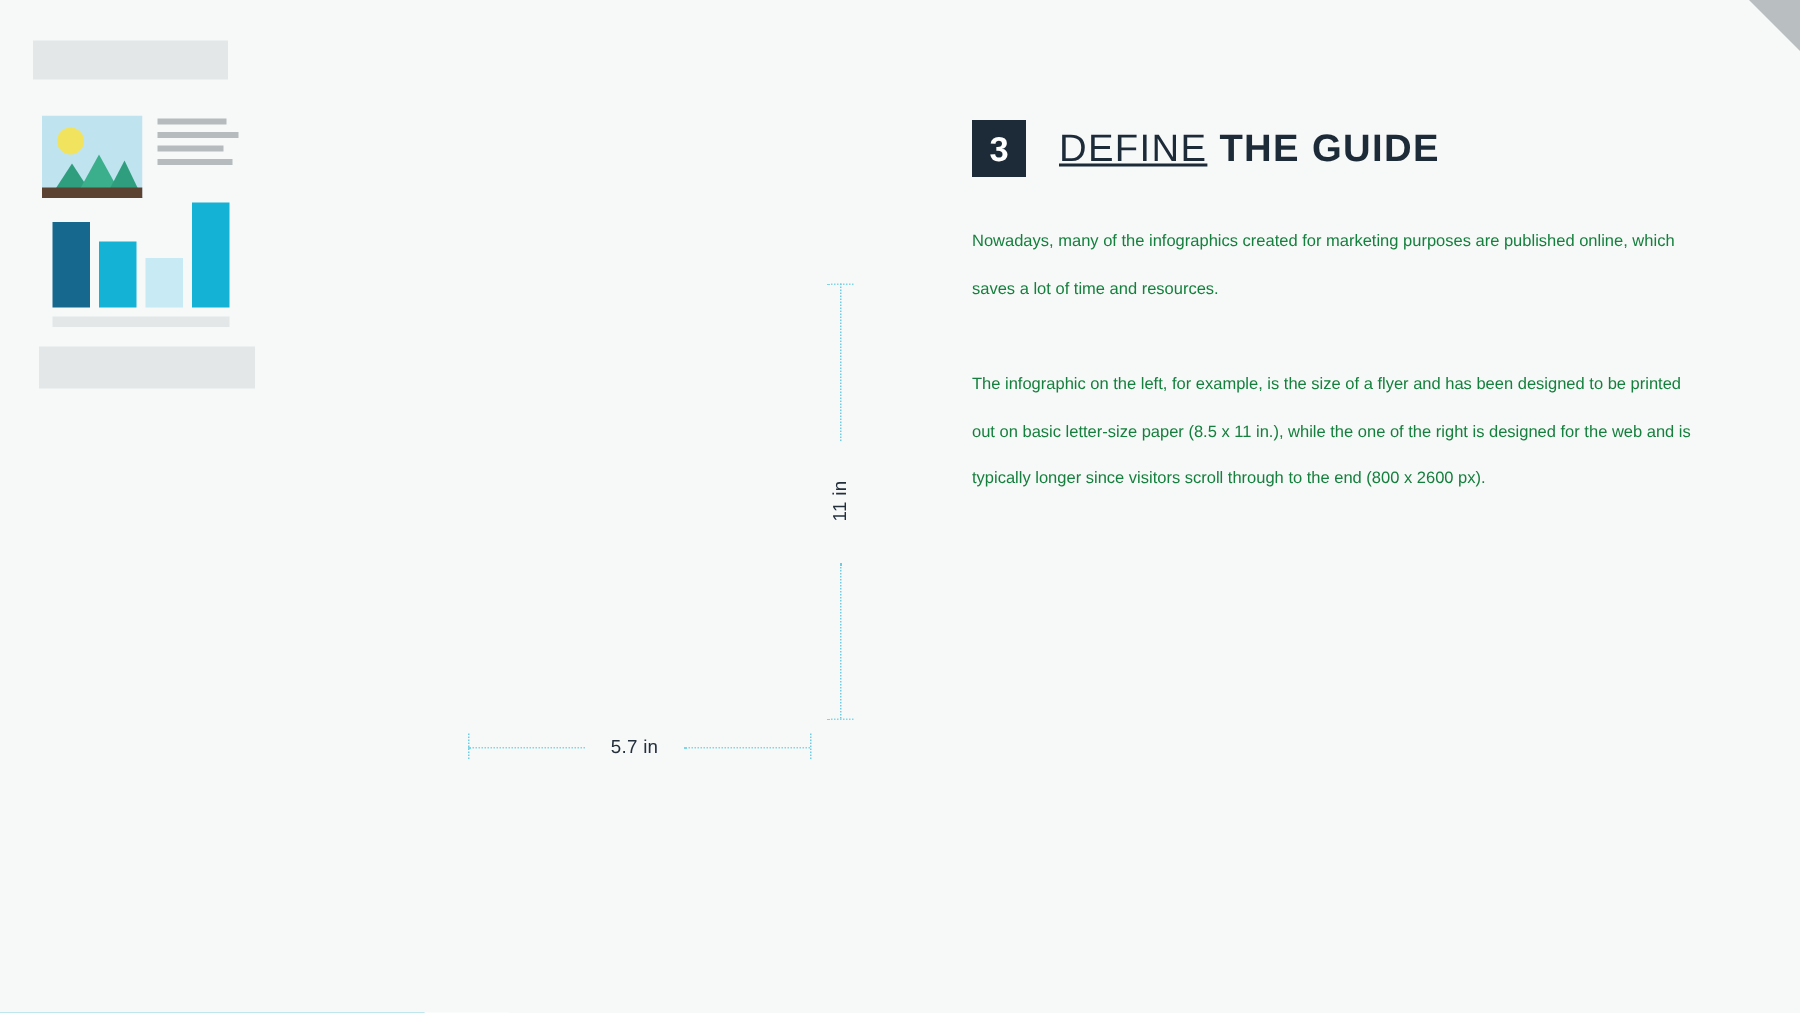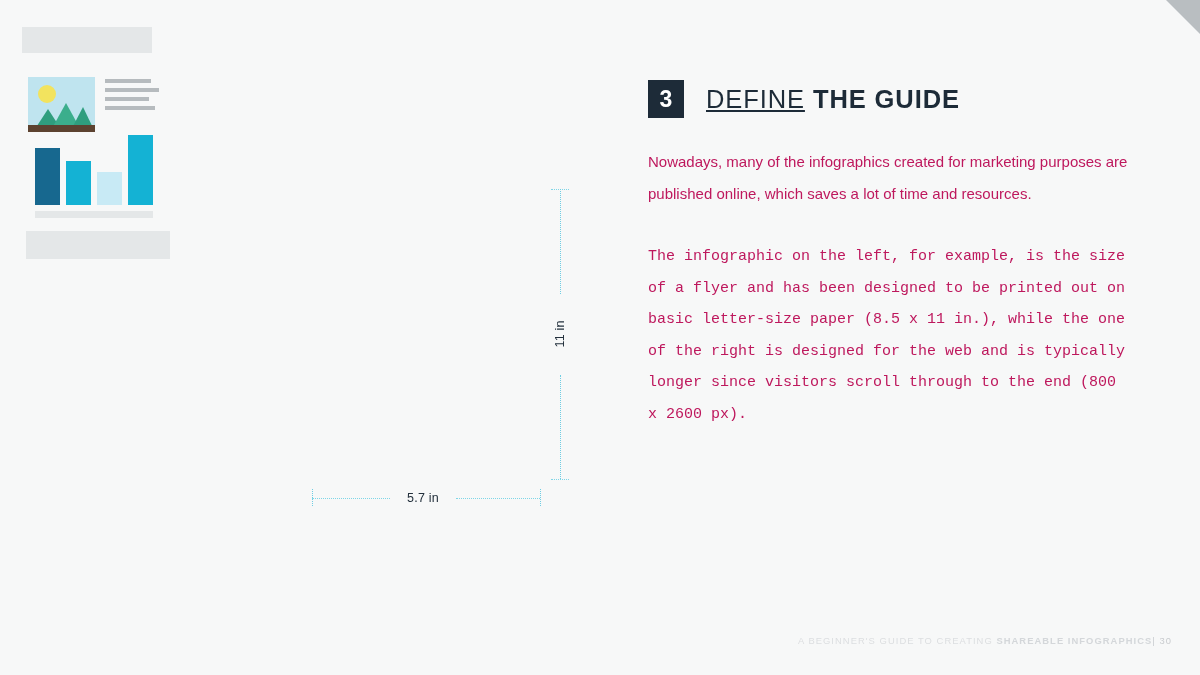--- a/index.html
+++ b/index.html
@@ -138,26 +138,26 @@
   .headline .light { font-weight: 400; text-decoration: underline; }
   .headline .bold  { font-weight: bold; }
 
   .body-col {
     position: absolute;
     left: 648px;
     top: 146px;
     width: 482px;
   }
   .para {
-    font-size: 15px;
+    font-size: 11px;
     line-height: 31.5px;
-    color: #be185d;
+    color: #15803d;
     margin: 0 0 32px 0;
   }
-  .para:last-child { margin-bottom: 0; font-family: Liberation Mono, monospace; }
+  .para:last-child { margin-bottom: 0; }
 
   
   .footer {
     position: absolute;
     right: 28px;
     bottom: 29px;
     font-size: 9.4px;
     letter-spacing: 1.05px;
     color: #DCDEE0;
     white-space: nowrap;
@@ -301,15 +301,14 @@
     <div class="headline">
       <span class="light">DEFINE</span><span>&nbsp;</span><span class="bold">THE GUIDE</span>
     </div>
   </div>
 
   <div class="body-col">
     <p class="para"> Nowadays, many of the infographics created for marketing purposes are published online, which saves a lot of time and resources.</p>
     <p class="para">The infographic on the left, for example, is the size of a flyer and has been designed to be printed out on basic letter-size paper (8.5 x 11 in.), while the one of the right is designed for the web and is typically longer since visitors scroll through to the end (800 x 2600 px).</p>
   </div>
 
-  <div class="footer"><span>A BEGINNER'S GUIDE TO CREATING </span><span class="strong">SHAREABLE INFOGRAPHICS</span><span class="pg">| </span><span class="pg">30</span></div>
 
 </div>
 
 </body></html>

